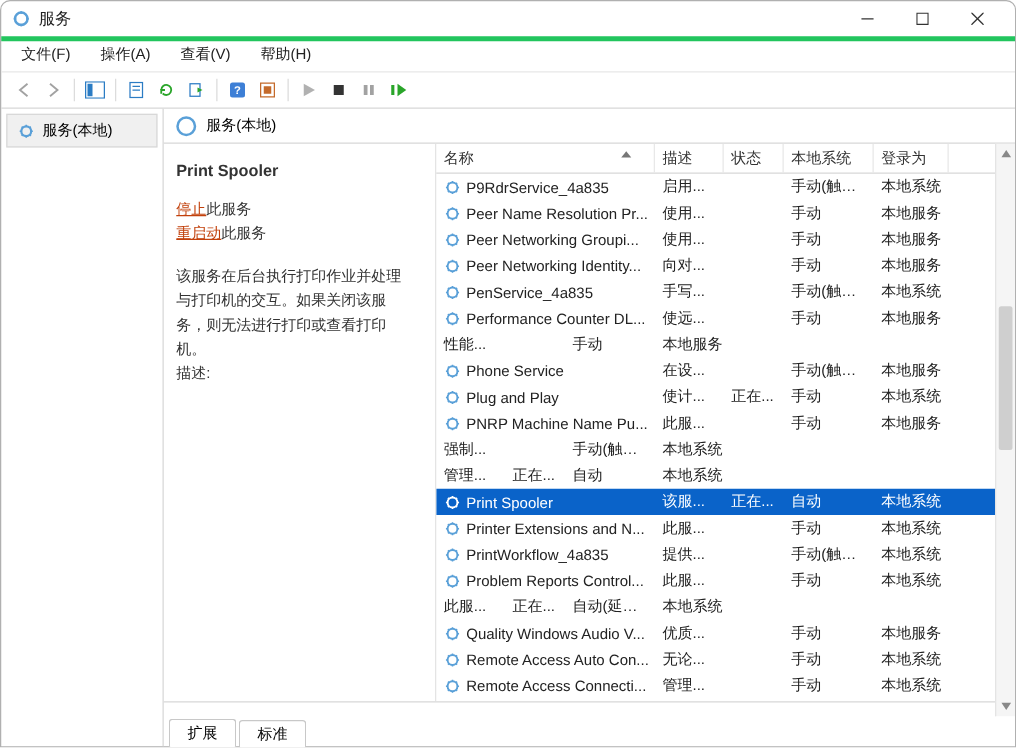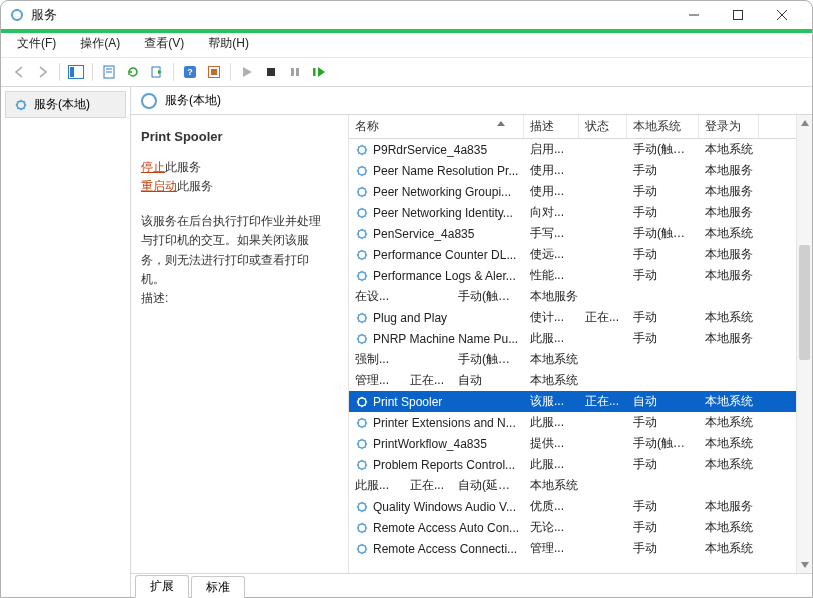--- a/index.html
+++ b/index.html
@@ -40,21 +40,21 @@
 .rows { flex: 1; overflow: hidden; }
 .row { display: flex; align-items: center; height: 21px; font-size: 12px; color: #222; }
 .row .cell { padding: 0 6px; white-space: nowrap; overflow: hidden; text-overflow: ellipsis; }
 .row .c-name { width: 175px; display: flex; align-items: center; gap: 4px; }
 .row .c-desc { width: 55px; }
 .row .c-state { width: 48px; }
 .row .c-start { width: 72px; }
 .row .c-logon { width: 60px; text-align: center; }
 .row.sel { background: #0a63c9; color: #fff; }
 .svc-icon { width: 14px; height: 14px; flex-shrink: 0; }
-.tabs { height: 24px; display: flex; align-items: flex-end; padding-left: 4px; border-top: 1px solid #d8d8d8; }
+.tabs { height: 36px; display: flex; align-items: flex-end; padding-left: 4px; border-top: 1px solid #d8d8d8; }
 .tab { padding: 2px 14px; border: 1px solid #c8c8c8; border-bottom: none; border-radius: 3px 3px 0 0; margin-right: 2px; font-size: 12px; background: #fff; position: relative; top: 1px; }
 .tab.active { background: #fff; border-bottom: 1px solid #fff; }
 .scrollbar { position: absolute; right: 0; top: 28px; bottom: 24px; width: 16px; background: #f5f5f5; border-left: 1px solid #e4e4e4; }
 .scrollbar .up, .scrollbar .down { height: 16px; display: flex; align-items: center; justify-content: center; }
 .scrollbar .thumb { position: absolute; left: 2px; right: 2px; top: 130px; height: 115px; background: #cfcfcf; border-radius: 2px; }
 </style>
 </head>
 <body>
 
 <div class="window">
@@ -278,33 +278,33 @@
                     <path d="M8 2v1.5M8 12.5V14M2 8h1.5M12.5 8H14M3.8 3.8l1 1M11.2 11.2l1 1M3.8 12.2l1-1M11.2 4.8l1-1" stroke="#5aa0d8" stroke-width="1.4"></path>
                   </svg>
                   <span>Performance Counter DL...</span>
                 </div>
                 <div class="cell c-desc">使远...</div>
                 <div class="cell c-state"></div>
                 <div class="cell c-start">手动</div>
                 <div class="cell c-logon">本地服务</div>
               </div>
               <div class="row">
-                <div class="cell c-name">
-                  <svg class="svc-icon" viewBox="0 0 16 16">
-                    <circle cx="8" cy="8" r="4.5" fill="none" stroke="#5aa0d8" stroke-width="1.8"></circle>
-                    <path d="M8 2v1.5M8 12.5V14M2 8h1.5M12.5 8H14M3.8 3.8l1 1M11.2 11.2l1 1M3.8 12.2l1-1M11.2 4.8l1-1" stroke="#5aa0d8" stroke-width="1.4"></path>
-                  </svg>
-                  <span>Performance Logs &amp; Aler...</span>
-                </div>
                 <div class="cell c-desc">性能...</div>
                 <div class="cell c-state"></div>
                 <div class="cell c-start">手动</div>
                 <div class="cell c-logon">本地服务</div>
               </div>
               <div class="row">
+                <div class="cell c-name">
+                  <svg class="svc-icon" viewBox="0 0 16 16">
+                    <circle cx="8" cy="8" r="4.5" fill="none" stroke="#5aa0d8" stroke-width="1.8"></circle>
+                    <path d="M8 2v1.5M8 12.5V14M2 8h1.5M12.5 8H14M3.8 3.8l1 1M11.2 11.2l1 1M3.8 12.2l1-1M11.2 4.8l1-1" stroke="#5aa0d8" stroke-width="1.4"></path>
+                  </svg>
+                  <span>Phone Service</span>
+                </div>
                 <div class="cell c-desc">在设...</div>
                 <div class="cell c-state"></div>
                 <div class="cell c-start">手动(触发...</div>
                 <div class="cell c-logon">本地服务</div>
               </div>
               <div class="row">
                 <div class="cell c-name">
                   <svg class="svc-icon" viewBox="0 0 16 16">
                     <circle cx="8" cy="8" r="4.5" fill="none" stroke="#5aa0d8" stroke-width="1.8"></circle>
                     <path d="M8 2v1.5M8 12.5V14M2 8h1.5M12.5 8H14M3.8 3.8l1 1M11.2 11.2l1 1M3.8 12.2l1-1M11.2 4.8l1-1" stroke="#5aa0d8" stroke-width="1.4"></path>

